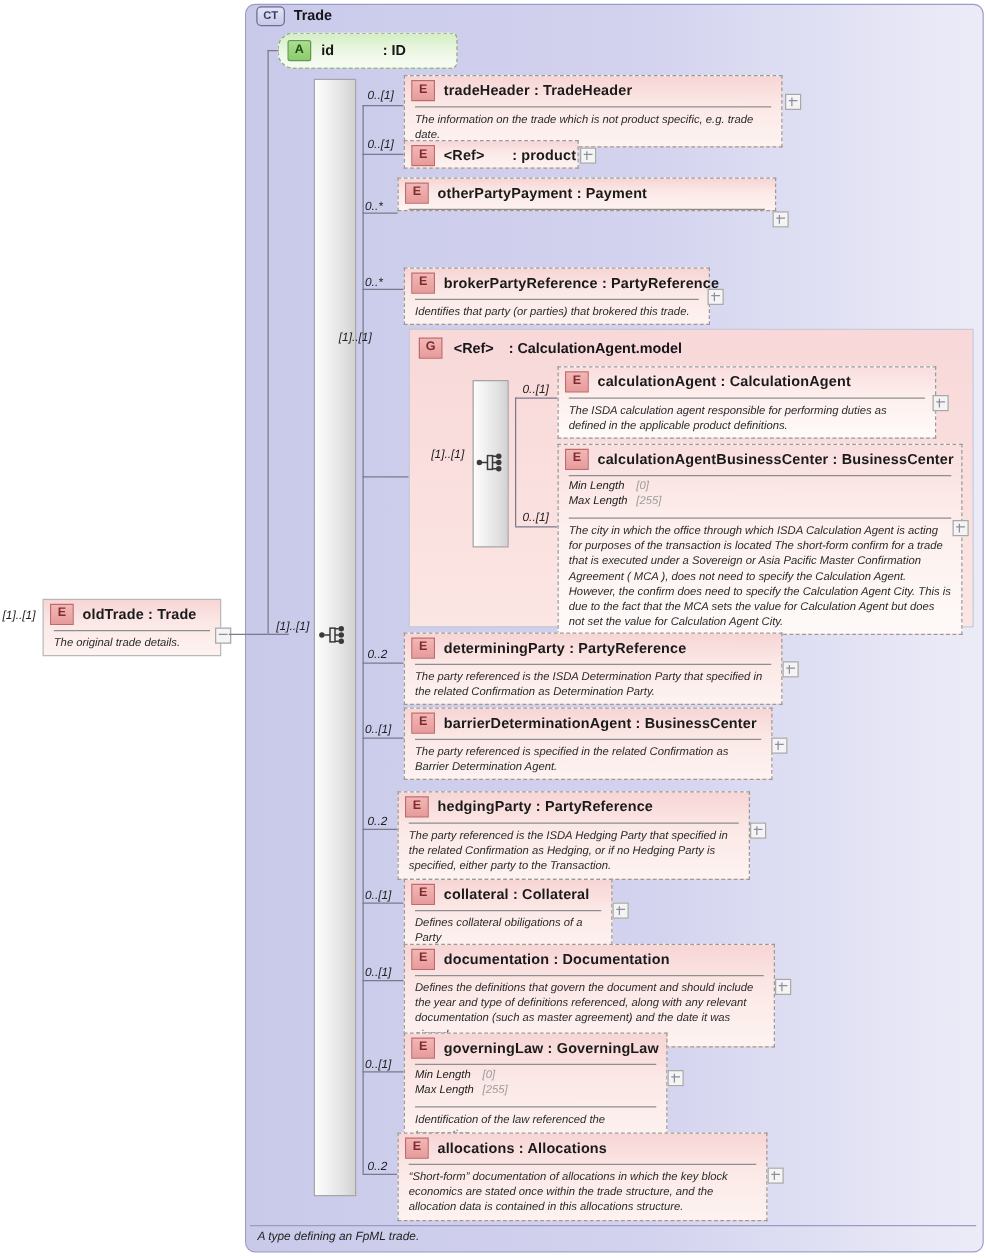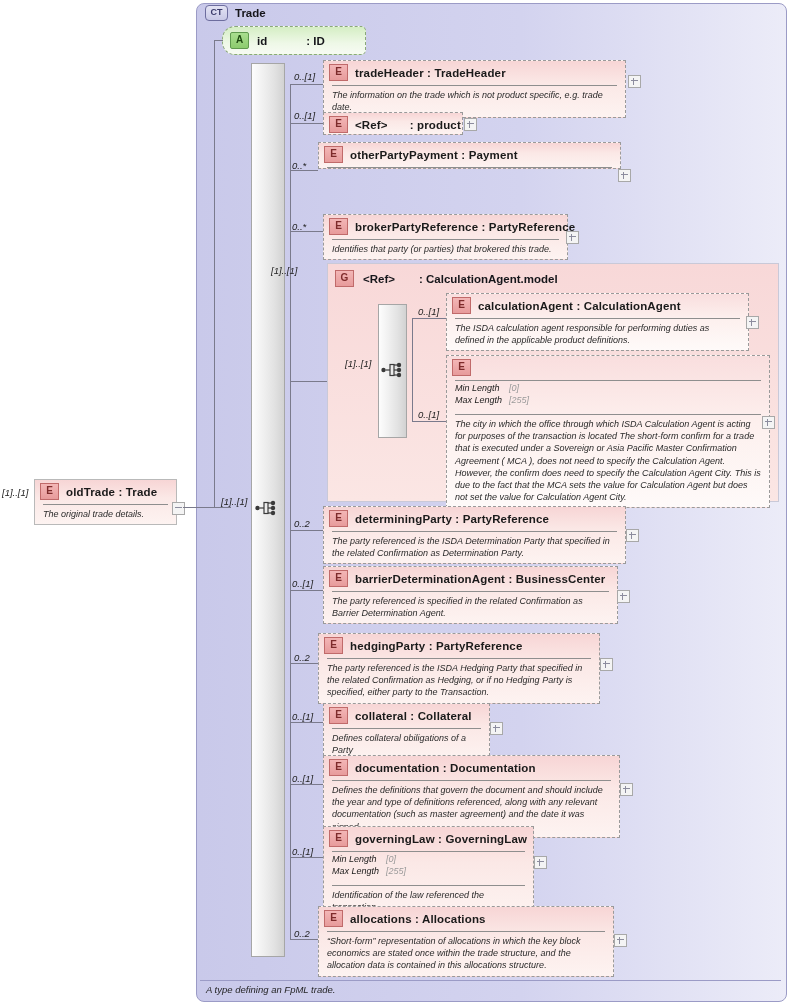--- a/index.html
+++ b/index.html
@@ -67,21 +67,21 @@
   .minus:before{content:"";position:absolute;left:2px;top:4px;width:7px;height:1px;background:#8c8c9e;}
 
   
   #groupbox{position:absolute;left:327px;top:263px;width:450px;height:237px;
      background:linear-gradient(to bottom,#f8d8d8,#fbe6e4);border:1px solid #c9c9d8;}
   #grouplabel{position:absolute;left:335px;top:270px;display:flex;align-items:center;}
   #grouplabel .gico{width:17px;height:15px;border:1px solid #c06a6a;
      background:linear-gradient(to bottom,#f3b6b6,#e79b9b);color:#7d2b2b;font-size:10px;font-weight:bold;
      line-height:14px;text-align:center;margin-right:9px;}
   #grouplabel .gtxt{font-size:11.5px;font-weight:bold;color:#15151a;}
-  #grouplabel .gtype{font-size:11.5px;font-weight:bold;color:#15151a;margin-left:24px;}
+  #grouplabel .gtype{font-size:11.5px;font-weight:bold;color:#15151a;margin-left:12px;}
 
   .gnode{background:linear-gradient(to bottom,#f9dede 0%,#fdf0ee 45%,#fefaf9 100%);}
 </style>
 </head>
 <body>
 
 <div id="canvas">
 
   <div id="ctbox"></div>
   <div id="ctlabel">
@@ -214,20 +214,21 @@
     <div class="sep"></div>
     <div class="doc">The ISDA calculation agent responsible for performing duties as defined in the applicable product definitions.</div>
   </div>
   <div class="plus" style="left:746px;top:316px;"></div>
 
   <div class="line hline" style="left:412px;top:421px;width:34px;"></div>
   <div class="card" style="left:418px;top:409px;">0..[1]</div>
   <div class="node dashed gnode" style="left:446px;top:355px;width:324px;">
     <div class="hdr">
       <span class="icon">E</span>
+      <span class="nm">calculationAgentBusinessCenter : BusinessCenter</span>
     </div>
     <div class="sep"></div>
     <div class="facets">
       <div class="row">
         <span class="fname">Min Length</span>
         <span class="fval">[0]</span>
       </div>
       <div class="row">
         <span class="fname">Max Length</span>
         <span class="fval">[255]</span>
@@ -322,17 +323,17 @@
   <div class="plus" style="left:534px;top:856px;"></div>
 
   <div class="line hline" style="left:290px;top:939px;width:28px;"></div>
   <div class="card" style="left:294px;top:928px;">0..2</div>
   <div class="node dashed" style="left:318px;top:906px;width:296px;">
     <div class="hdr">
       <span class="icon">E</span>
       <span class="nm">allocations : Allocations</span>
     </div>
     <div class="sep"></div>
-    <div class="doc">“Short-form” representation of allocations in which the key block economics are stated once within the trade structure, and the allocation data is contained in this allocations structure.</div>
+    <div class="doc">“Short-form” documentation of allocations in which the key block economics are stated once within the trade structure, and the allocation data is contained in this allocations structure.</div>
   </div>
   <div class="plus" style="left:614px;top:934px;"></div>
 
 </div>
 
 </body></html>

